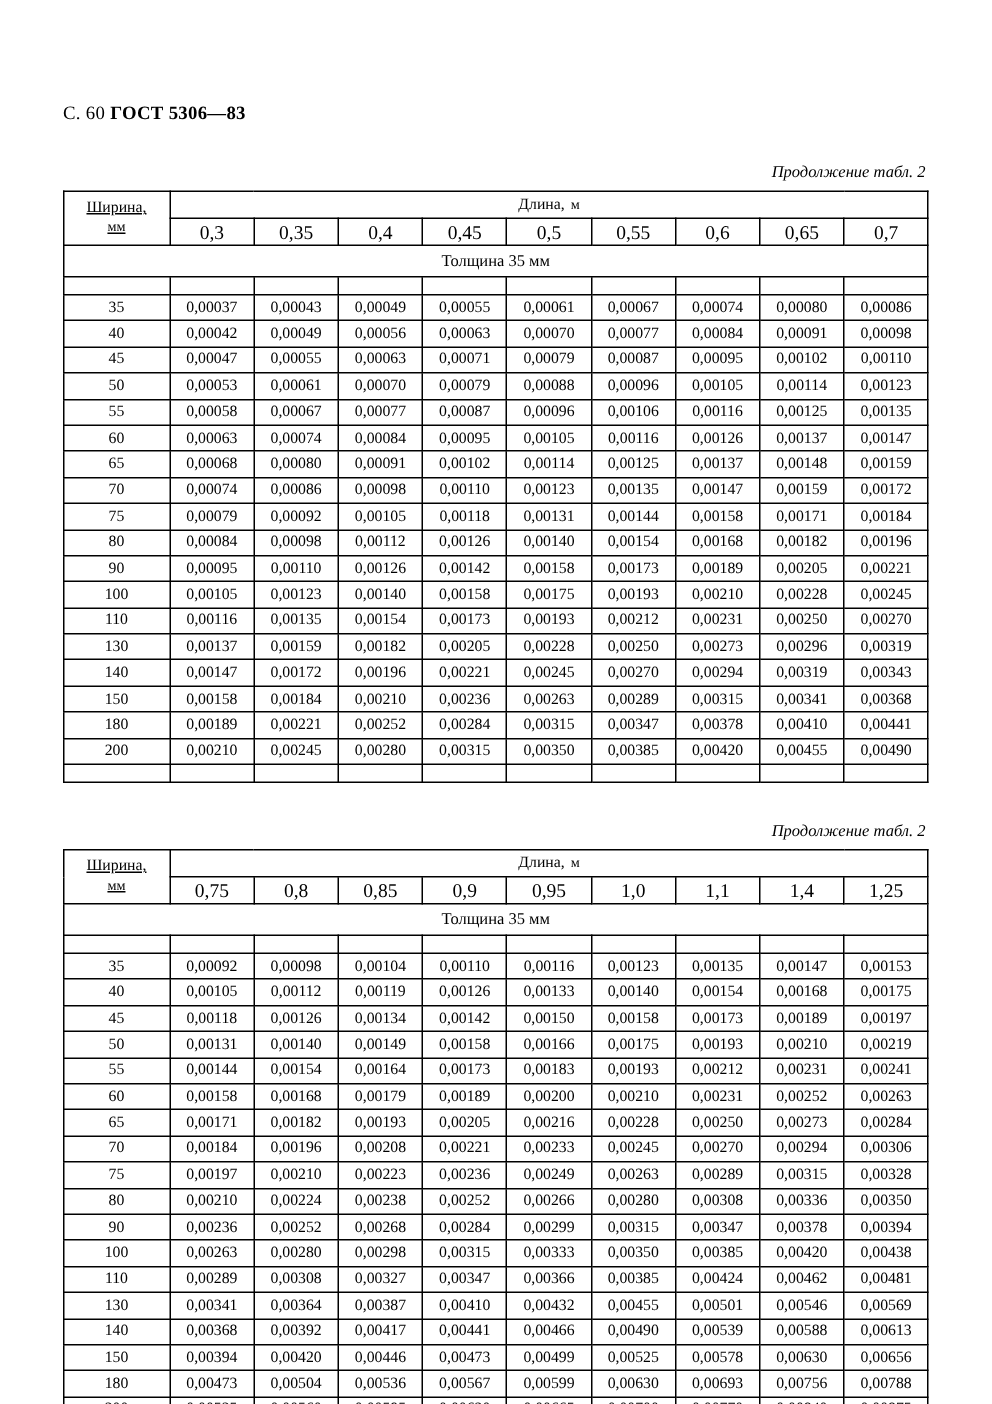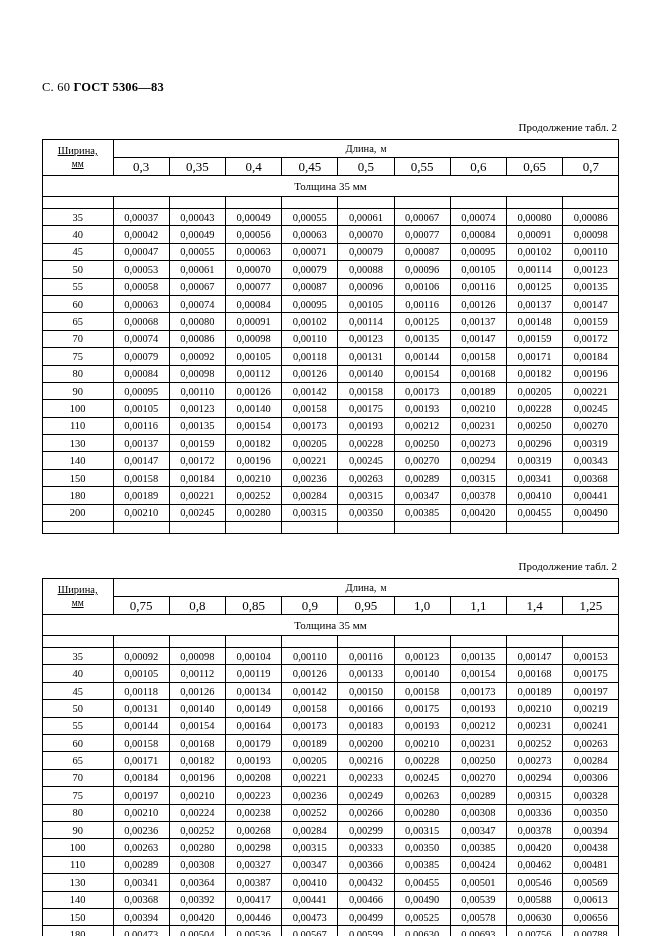--- a/index.html
+++ b/index.html
@@ -12,34 +12,35 @@
     height: 936px;
     font-family: "Liberation Serif", serif;
     color: #000;
     position: relative;
   }
   .page {
     position: relative;
     width: 661px;
     height: 936px;
     box-sizing: border-box;
-    padding: 16px 42px;
+    padding: 4px 42px;
   }
   .page-header {
     font-family: "Liberation Serif", serif;
     font-size: 12.5px;
     font-weight: bold;
     padding-top: 64px;
     letter-spacing: 0.2px;
   }
   .page-header .pnum {
     font-weight: normal;
   }
   .cont-note {
     text-align: right;
+    font-style: italic;
     font-size: 11px;
     margin-top: 26px;
     margin-bottom: 6px;
     padding-right: 2px;
   }
   table.gost {
     border-collapse: collapse;
     width: 577px;
     table-layout: fixed;
     font-size: 10.5px;

